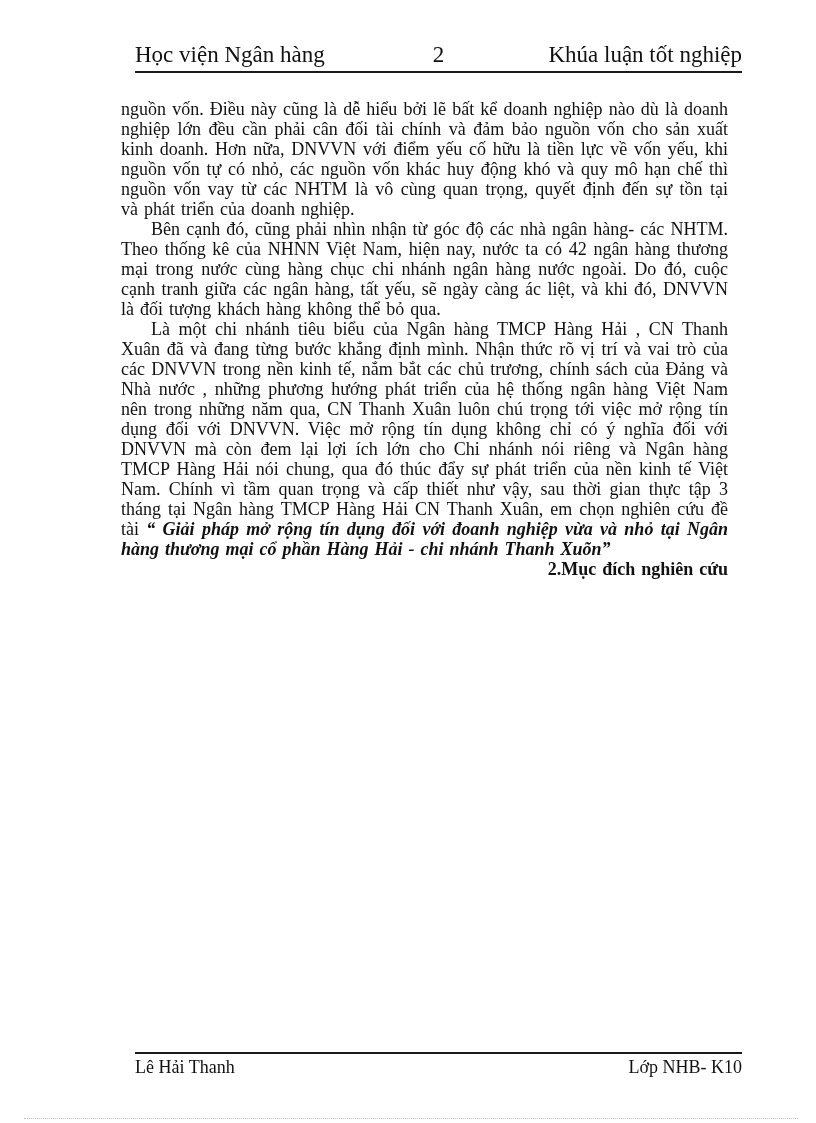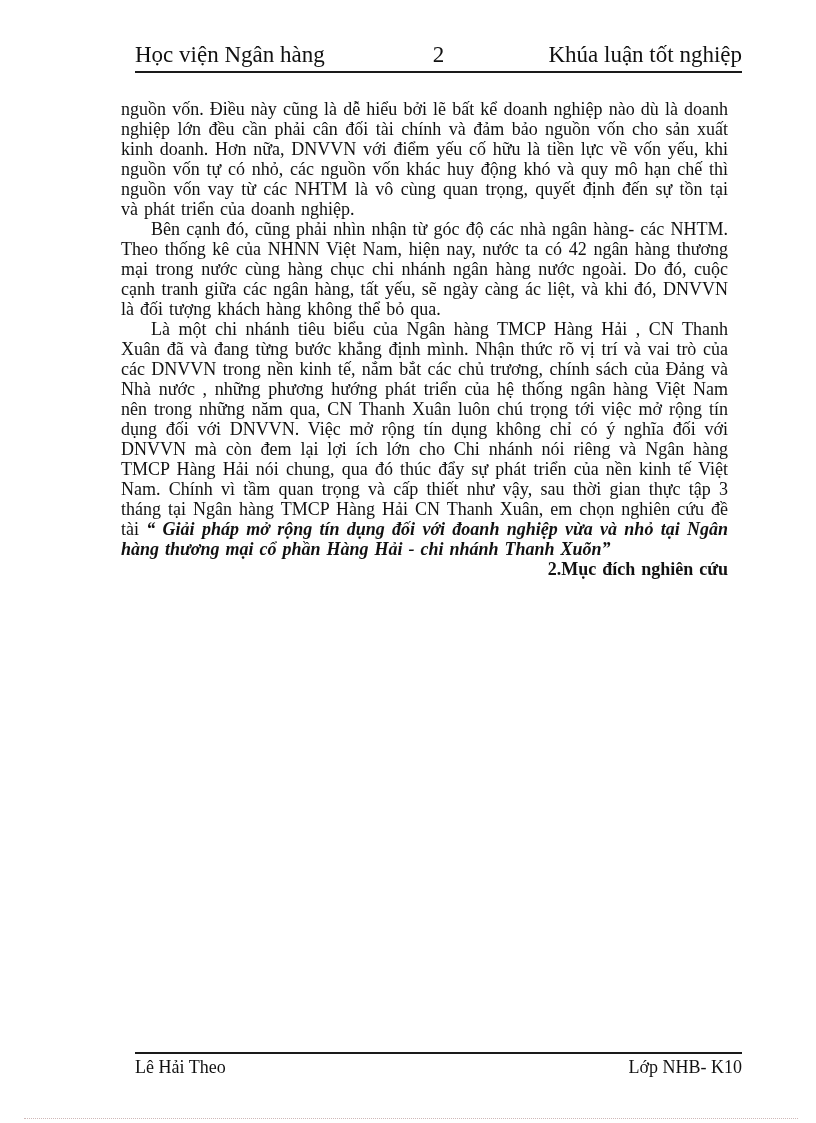--- a/index.html
+++ b/index.html
@@ -97,19 +97,19 @@
   </div>
 
   <div class="content">
     <p class="p1">nguồn vốn. Điều này cũng là dễ hiểu bởi lẽ bất kể doanh nghiệp nào dù là doanh nghiệp lớn đều cần phải cân đối tài chính và đảm bảo nguồn vốn cho sản xuất kinh doanh. Hơn nữa, DNVVN với điểm yếu cố hữu là tiền lực về vốn yếu, khi nguồn vốn tự có nhỏ, các nguồn vốn khác huy động khó và quy mô hạn chế thì nguồn vốn vay từ các NHTM là vô cùng quan trọng, quyết định đến sự tồn tại và phát triển của doanh nghiệp.</p>
     <p class="p2 para-indent">Bên cạnh đó, cũng phải nhìn nhận từ góc độ các nhà ngân hàng- các NHTM. Theo thống kê của NHNN Việt Nam, hiện nay, nước ta có 42 ngân hàng thương mại trong nước cùng hàng chục chi nhánh ngân hàng nước ngoài. Do đó, cuộc cạnh tranh giữa các ngân hàng, tất yếu, sẽ ngày càng ác liệt, và khi đó, DNVVN là đối tượng khách hàng không thể bỏ qua.</p>
     <p class="p3 para-indent"><span>Là một chi nhánh tiêu biểu của Ngân hàng TMCP Hàng Hải , CN Thanh Xuân đã và đang từng bước khẳng định mình. Nhận thức rõ vị trí và vai trò của các DNVVN trong nền kinh tế, nắm bắt các chủ trương, chính sách của Đảng và Nhà nước , những phương hướng phát triển của hệ thống ngân hàng Việt Nam nên trong những năm qua, CN Thanh Xuân luôn chú trọng tới việc mở rộng tín dụng đối với DNVVN.  Việc mở rộng tín dụng không chỉ có ý nghĩa đối với DNVVN mà còn đem lại lợi ích lớn cho Chi nhánh nói riêng và Ngân hàng TMCP Hàng Hải nói chung, qua đó thúc đẩy sự phát triển của nền kinh tế Việt Nam. Chính vì tầm quan trọng và cấp thiết như vậy, sau thời gian thực tập 3 tháng tại Ngân hàng TMCP Hàng Hải CN Thanh Xuân, em chọn nghiên cứu đề tài </span><span class="thesis-title">“ Giải pháp mở rộng tín dụng đối với đoanh nghiệp vừa và nhỏ tại Ngân hàng thương mại cổ phần Hàng Hải - chi nhánh Thanh Xuõn”</span></p>
     <p class="section-heading"><span class="h-num">2.</span><span>Mục đích nghiên cứu</span></p>
   </div>
 
   <div class="page-footer">
-    <span>Lê Hải Theo</span>
+    <span>Lê Hải Thanh</span>
     <span>Lớp NHB- K10</span>
   </div>
 
   <div class="page-edge-dotted"></div>
 
 </div>
 
 </body></html>

